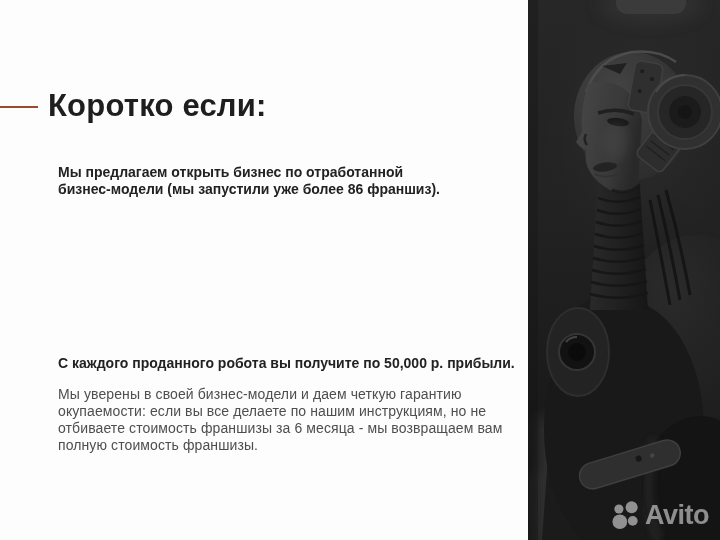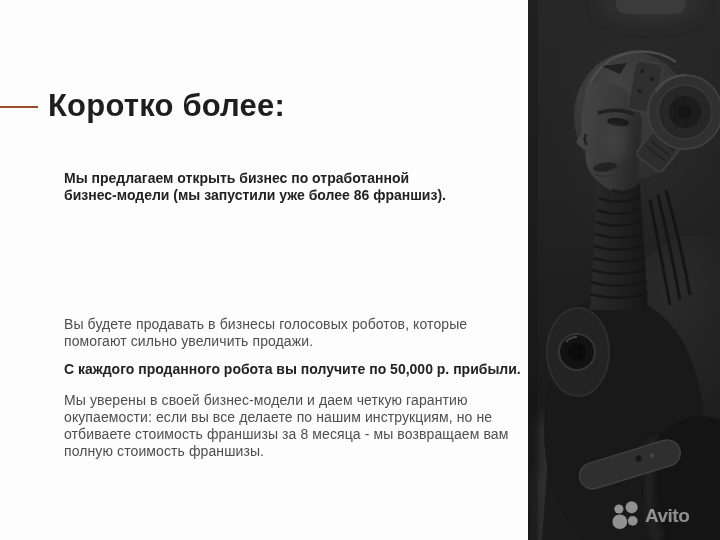--- a/index.html
+++ b/index.html
@@ -27,21 +27,21 @@
     margin: 0;
     font-size: 31px;
     line-height: 36px;
     font-weight: 700;
     letter-spacing: 0.2px;
     color: #1e1e1e;
   }
   .para {
     position: absolute;
     left: 48px;
-    margin: 16px;
+    margin: 10px;
     width: 470px;
     font-size: 14px;
     line-height: 17px;
     letter-spacing: 0.1px;
     white-space: pre-line;
     color: #4e4e4e;
   }
   .para.bold {
     font-weight: 700;
     color: #222222;
@@ -67,43 +67,41 @@
   .watermark {
     position: absolute;
     left: 612px; top: 501px;
     display: flex;
     align-items: center;
     gap: 4px;
     z-index: 5;
   }
   .watermark .mark { width: 29px; height: 29px; }
   .watermark .word {
-    font-size: 19px;
+    font-size: 27px;
     font-weight: 700;
     letter-spacing: -0.5px;
     color: rgba(255,255,255,0.52);
     line-height: 29px;
   }
 </style>
 </head>
 <body>
 
 <div class="slide">
 
   <div class="accent-line"></div>
-  <h1 class="title">Коротко более:</h1>
+  <h1 class="title">Коротко если:</h1>
 
   <p class="para bold p1">Мы предлагаем открыть бизнес по отработанной
 бизнес-модели (мы запустили уже более 86 франшиз).</p>
-  <p class="para p3">Вы будете продавать в бизнесы голосовых роботов, которые
-помогают сильно увеличить продажи.</p>
   <p class="para bold p4">С каждого проданного робота вы получите по 50,000 р. прибыли.</p>
   <p class="para p5">Мы уверены в своей бизнес-модели и даем четкую гарантию
 окупаемости: если вы все делаете по нашим инструкциям, но не
-отбиваете стоимость франшизы за 8 месяца - мы возвращаем вам
+отбиваете стоимость франшизы за 6 месяца - мы возвращаем вам
 полную стоимость франшизы.</p>
 
   <div class="image-panel">
     <svg width="192" height="540" viewBox="0 0 192 540">
       <defs>
         <linearGradient id="bgGrad" x1="0" y1="0" x2="0" y2="1">
           <stop offset="0" stop-color="#2b2b2b"></stop>
           <stop offset="0.35" stop-color="#262626"></stop>
           <stop offset="0.75" stop-color="#1d1d1d"></stop>
           <stop offset="1" stop-color="#171717"></stop>

